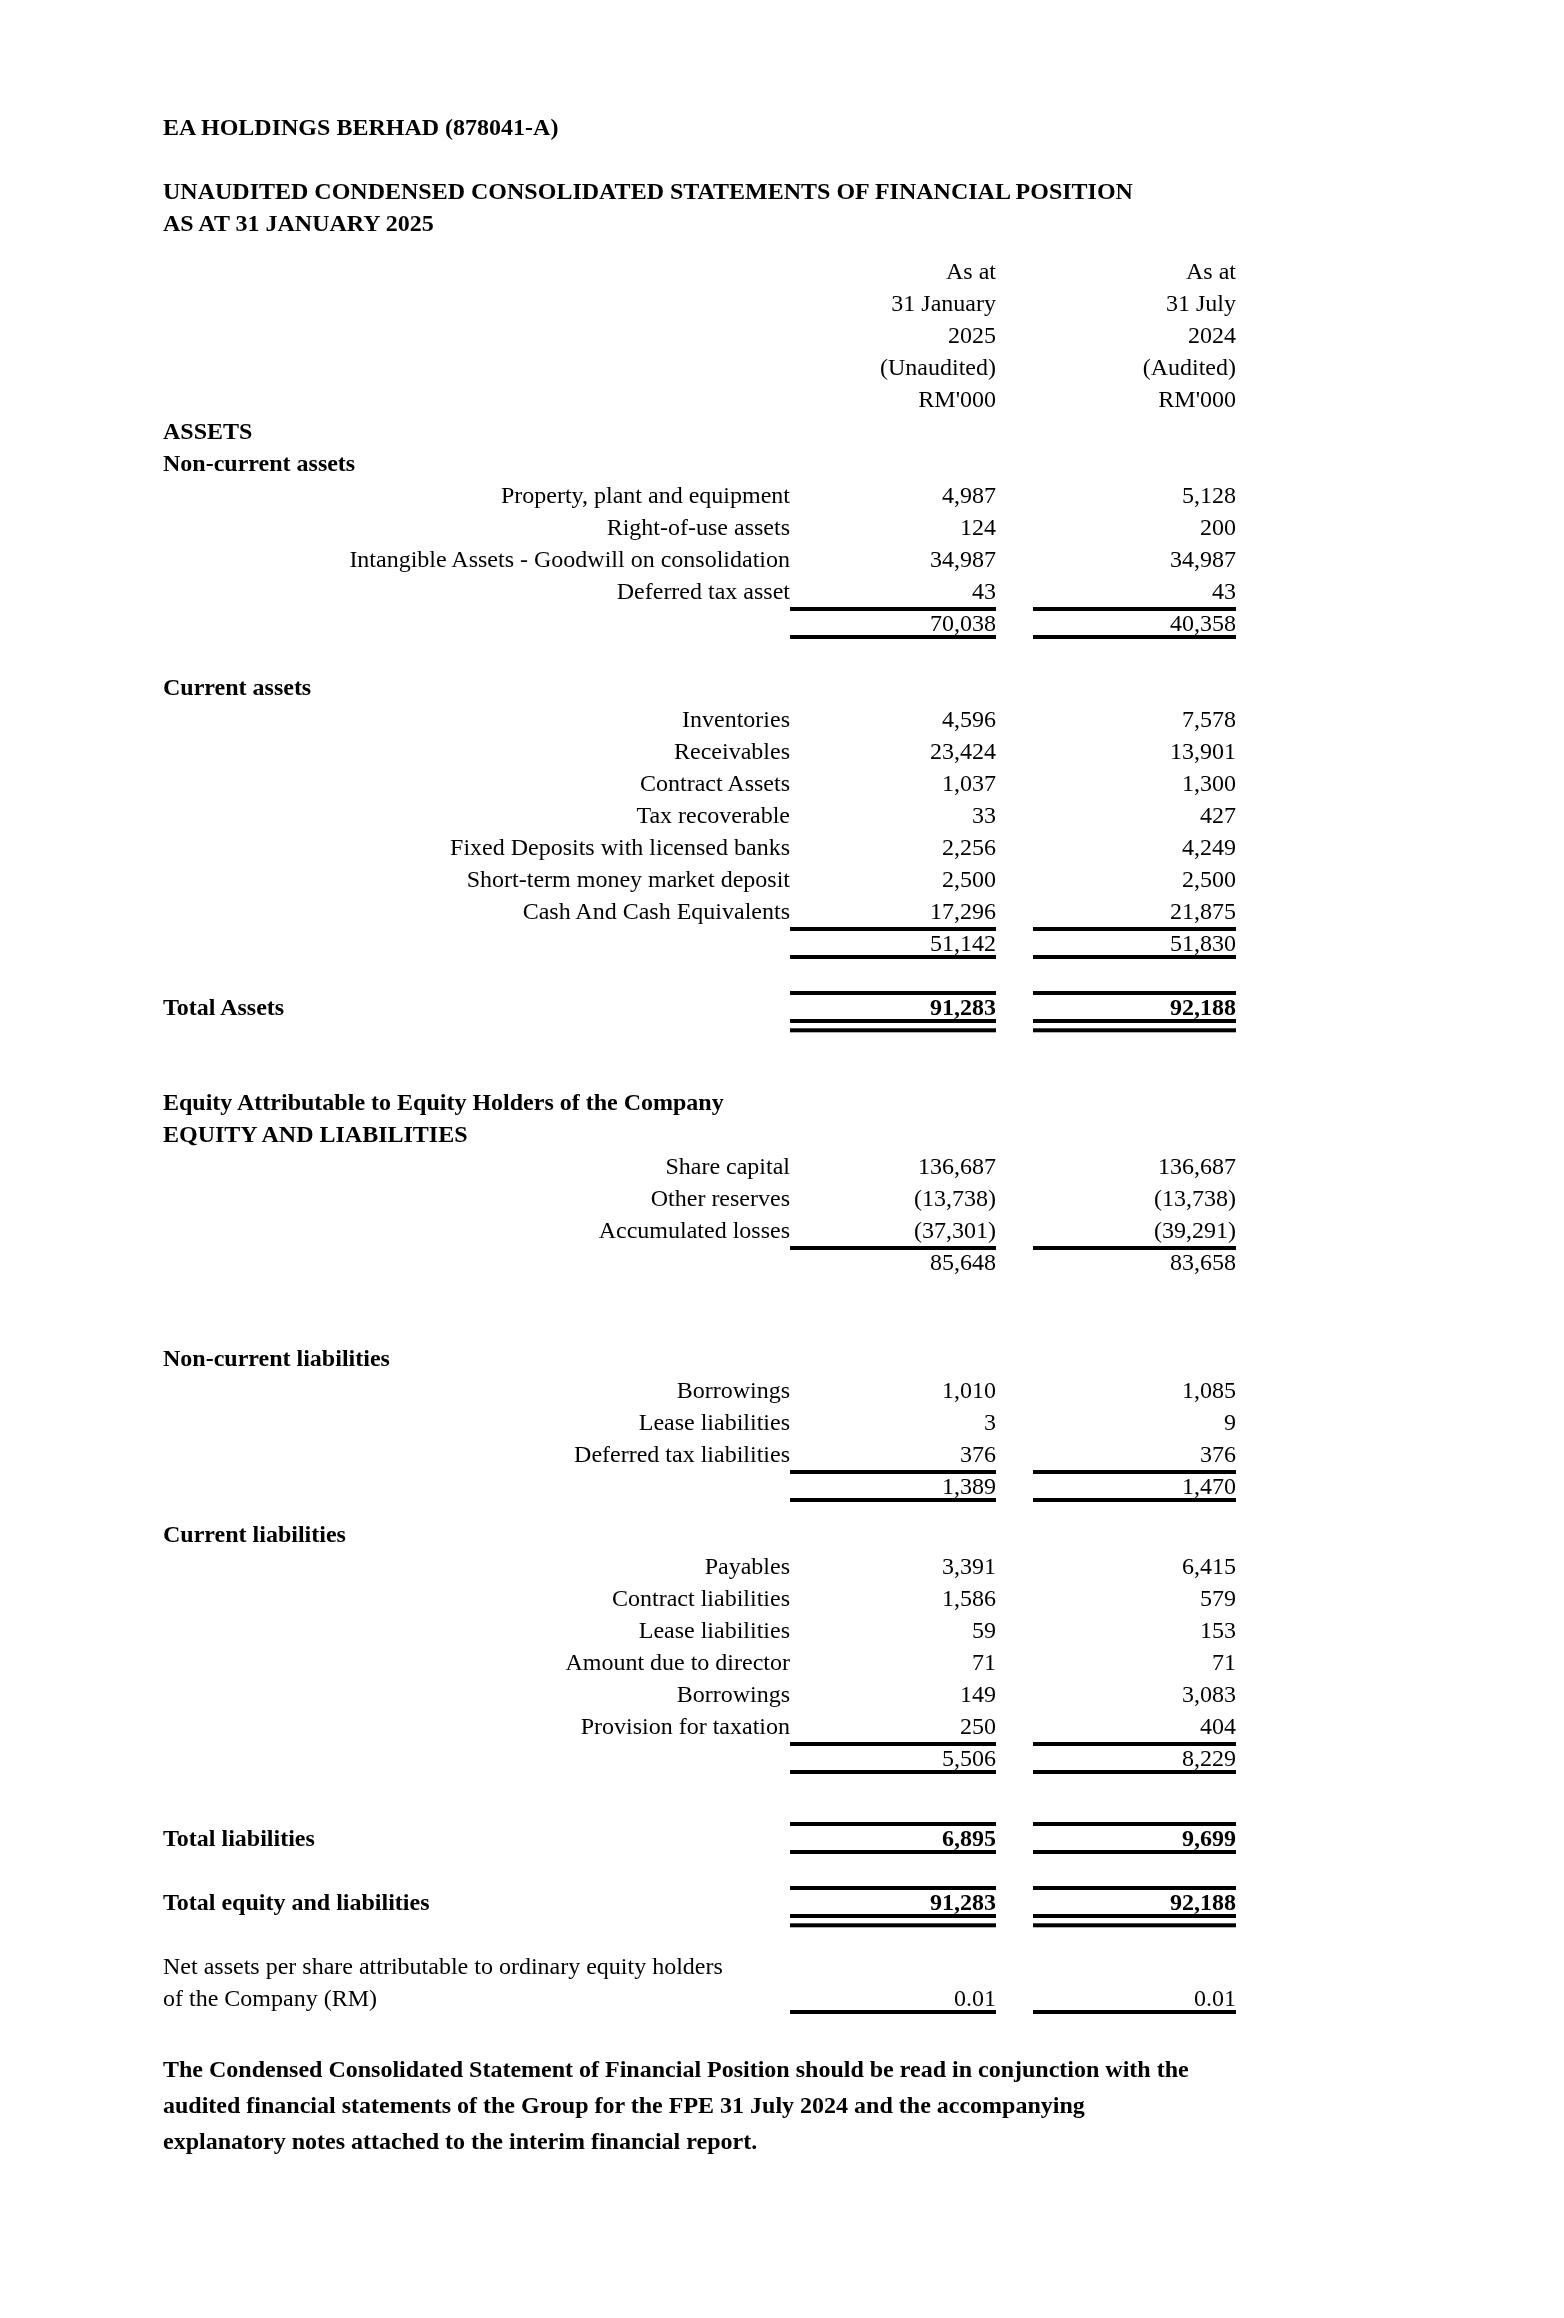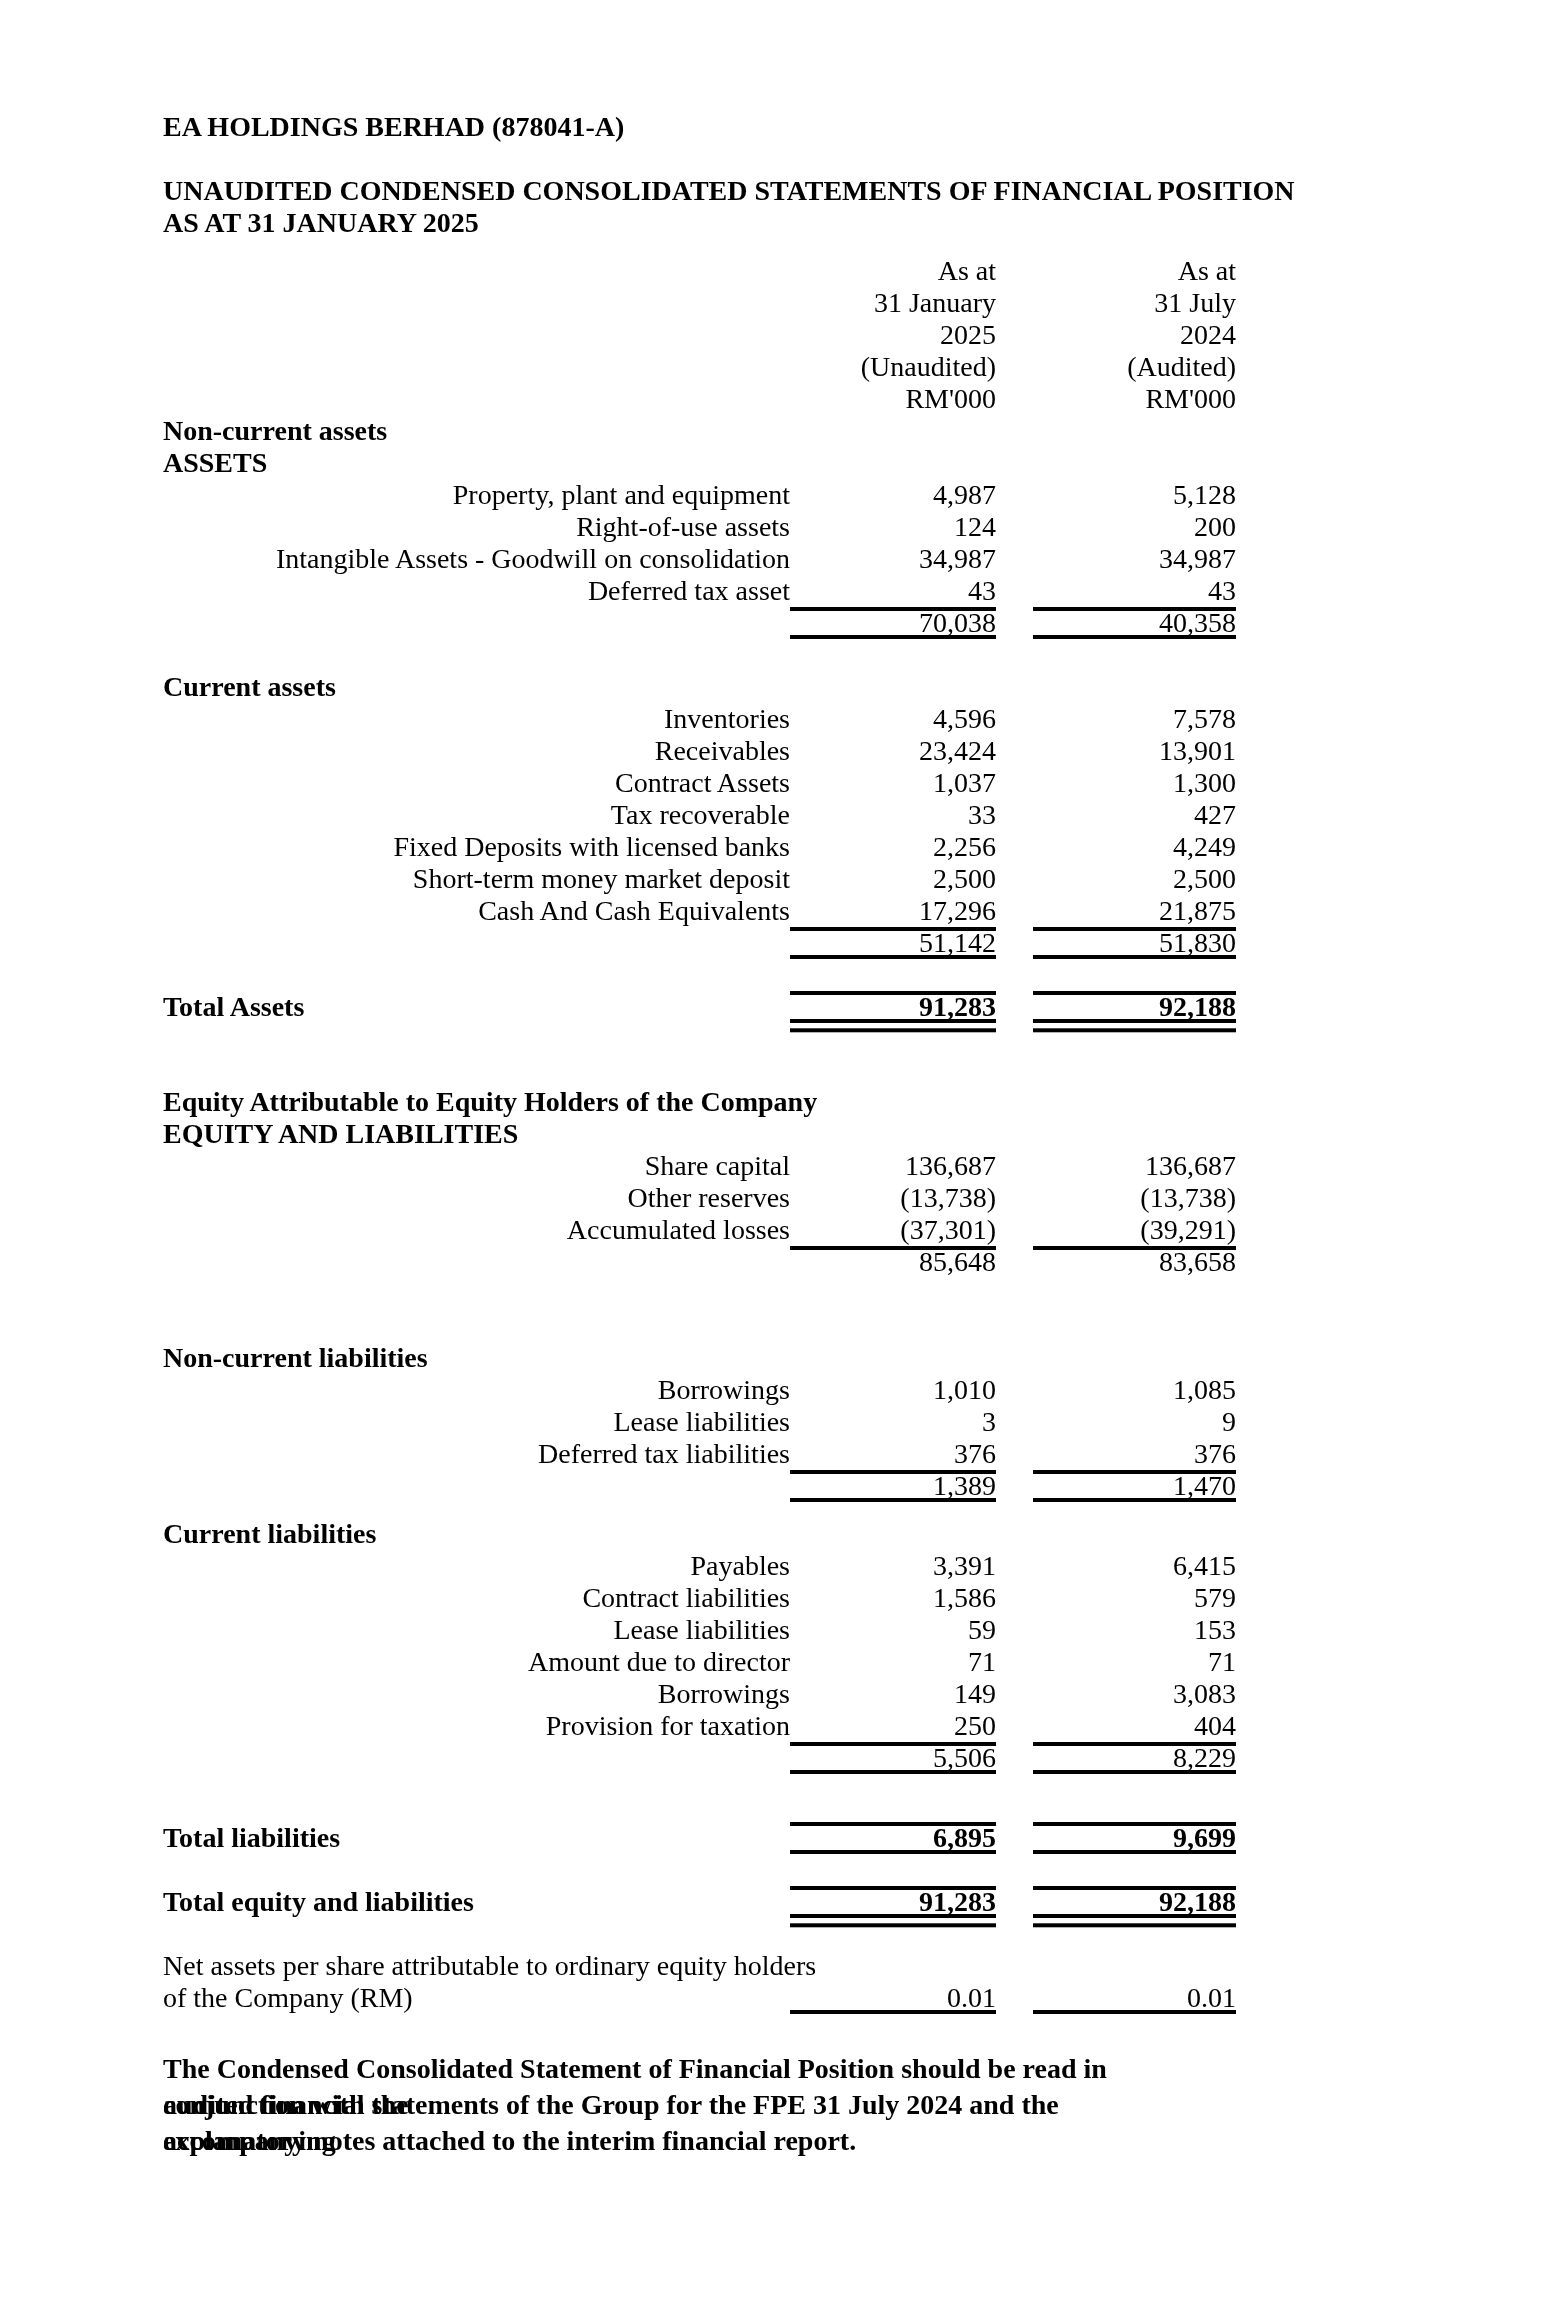--- a/index.html
+++ b/index.html
@@ -1,20 +1,20 @@
 <!DOCTYPE html>
 <html style="font-size:10.6px"><head>
 <meta charset="utf-8">
 <style>
   html,body{margin:0;padding:0;background:#ffffff;}
   .page{
     width:1564px;height:2266px;box-sizing:border-box;
     background:#ffffff;color:#000000;
     font-family:"Liberation Serif","DejaVu Serif",serif;
-    font-size:28px;
+    font-size:24px;
     padding:111px 328px 0 163px;
     position:relative;overflow:hidden;
   }
   .row{display:flex;height:32px;line-height:32px;white-space:nowrap;}
   .lbl{flex:1 1 auto;min-width:0;}
   .ind{padding-left:46px;text-align:right;}
   .b{font-weight:bold;}
   .num{width:206px;text-align:right;flex:0 0 auto;position:relative;height:32px;box-sizing:border-box;}
   .num2{width:203px;margin-left:37px;}
   
@@ -68,24 +68,24 @@
     <div class="num">(Unaudited)</div>
     <div class="num num2">(Audited)</div>
   </div>
   <div class="row">
     <div class="lbl"></div>
     <div class="num">RM'000</div>
     <div class="num num2">RM'000</div>
   </div>
 
   <div class="row b">
+    <div class="lbl">ASSETS</div>
+  </div>
+  <div class="row b">
     <div class="lbl">Non-current assets</div>
-  </div>
-  <div class="row b">
-    <div class="lbl">ASSETS</div>
   </div>
 
   <div class="row">
     <div class="lbl ind">Property, plant and equipment</div>
     <div class="num">4,987</div>
     <div class="num num2">5,128</div>
   </div>
   <div class="row">
     <div class="lbl ind">Right-of-use assets</div>
     <div class="num">124</div>

